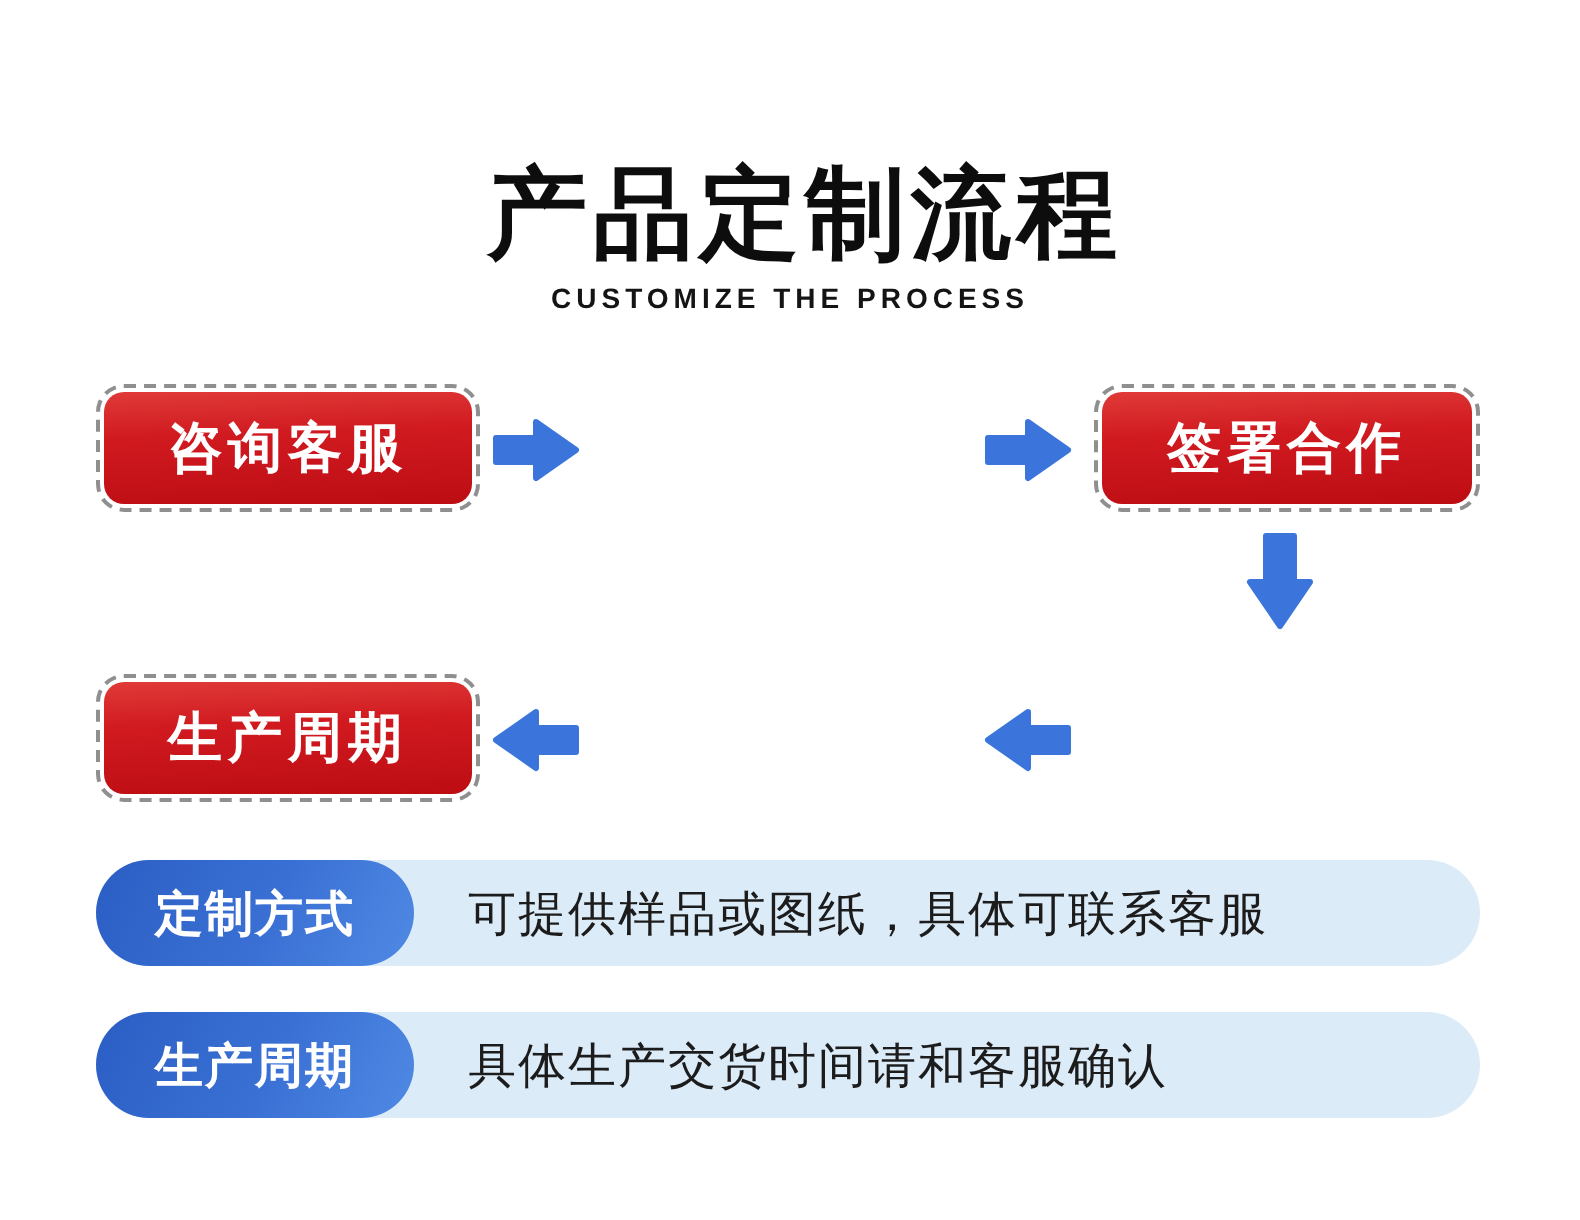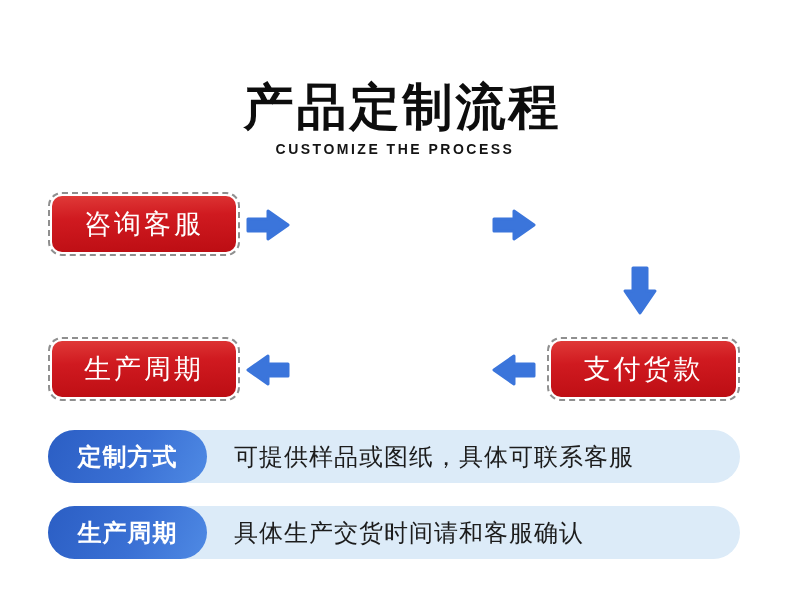--- a/index.html
+++ b/index.html
@@ -48,21 +48,21 @@
   }
   .flow-box-inner {
     width: 100%; height: 100%;
     border-radius: 10px;
     background: linear-gradient(178deg, #e03a38 0%, #d01a20 38%, #bc0d13 100%);
     display: flex;
     align-items: center;
     justify-content: center;
     color: #ffffff;
     font-size: 27px;
-    font-weight: 400;
+    font-weight: 700;
     letter-spacing: 3px;
   }
   .r1 { top: 192px; }
   .r2 { top: 337px; }
   .c1 { left: 48px;  width: 192px; }
   .c2 { left: 292px; width: 192px; }
   .c3 { left: 547px; width: 193px; }
 
   
   .arrow { position: absolute; }
@@ -123,43 +123,43 @@
   <div class="arrow h-arrow ha1 har1">
     <svg width="44" height="36" viewBox="0 0 44 36">
       <polygon points="2,12 22,12 22,4 42,18 22,32 22,24 2,24" fill="#3b75db" stroke="#3b75db" stroke-width="3" stroke-linejoin="round"></polygon>
     </svg>
   </div>
   <div class="arrow h-arrow ha2 har1">
     <svg width="44" height="36" viewBox="0 0 44 36">
       <polygon points="2,12 22,12 22,4 42,18 22,32 22,24 2,24" fill="#3b75db" stroke="#3b75db" stroke-width="3" stroke-linejoin="round"></polygon>
     </svg>
   </div>
+  <div class="flow-box r1 c3">
+    <div class="flow-box-inner">签署合作</div>
+  </div>
 
   <div class="arrow down-arrow">
     <svg width="36" height="50" viewBox="0 0 36 50">
       <polygon points="11,2 25,2 25,25 33,25 18,47 3,25 11,25" fill="#3b75db" stroke="#3b75db" stroke-width="3" stroke-linejoin="round"></polygon>
     </svg>
   </div>
 
   <div class="flow-box r2 c1">
     <div class="flow-box-inner">生产周期</div>
   </div>
   <div class="arrow h-arrow ha1 har2">
     <svg width="44" height="36" viewBox="0 0 44 36">
       <polygon points="42,12 22,12 22,4 2,18 22,32 22,24 42,24" fill="#3b75db" stroke="#3b75db" stroke-width="3" stroke-linejoin="round"></polygon>
     </svg>
   </div>
   <div class="arrow h-arrow ha2 har2">
     <svg width="44" height="36" viewBox="0 0 44 36">
       <polygon points="42,12 22,12 22,4 2,18 22,32 22,24 42,24" fill="#3b75db" stroke="#3b75db" stroke-width="3" stroke-linejoin="round"></polygon>
     </svg>
   </div>
-  <div class="flow-box r2 c3">
-    <div class="flow-box-inner">支付货款</div>
-  </div>
 
   <div class="info-row ir2">
     <div class="info-label">生产周期</div>
     <div class="info-text">具体生产交货时间请和客服确认</div>
   </div>
 
   <div class="info-row ir1">
     <div class="info-label">定制方式</div>
     <div class="info-text">可提供样品或图纸，具体可联系客服</div>
   </div>

